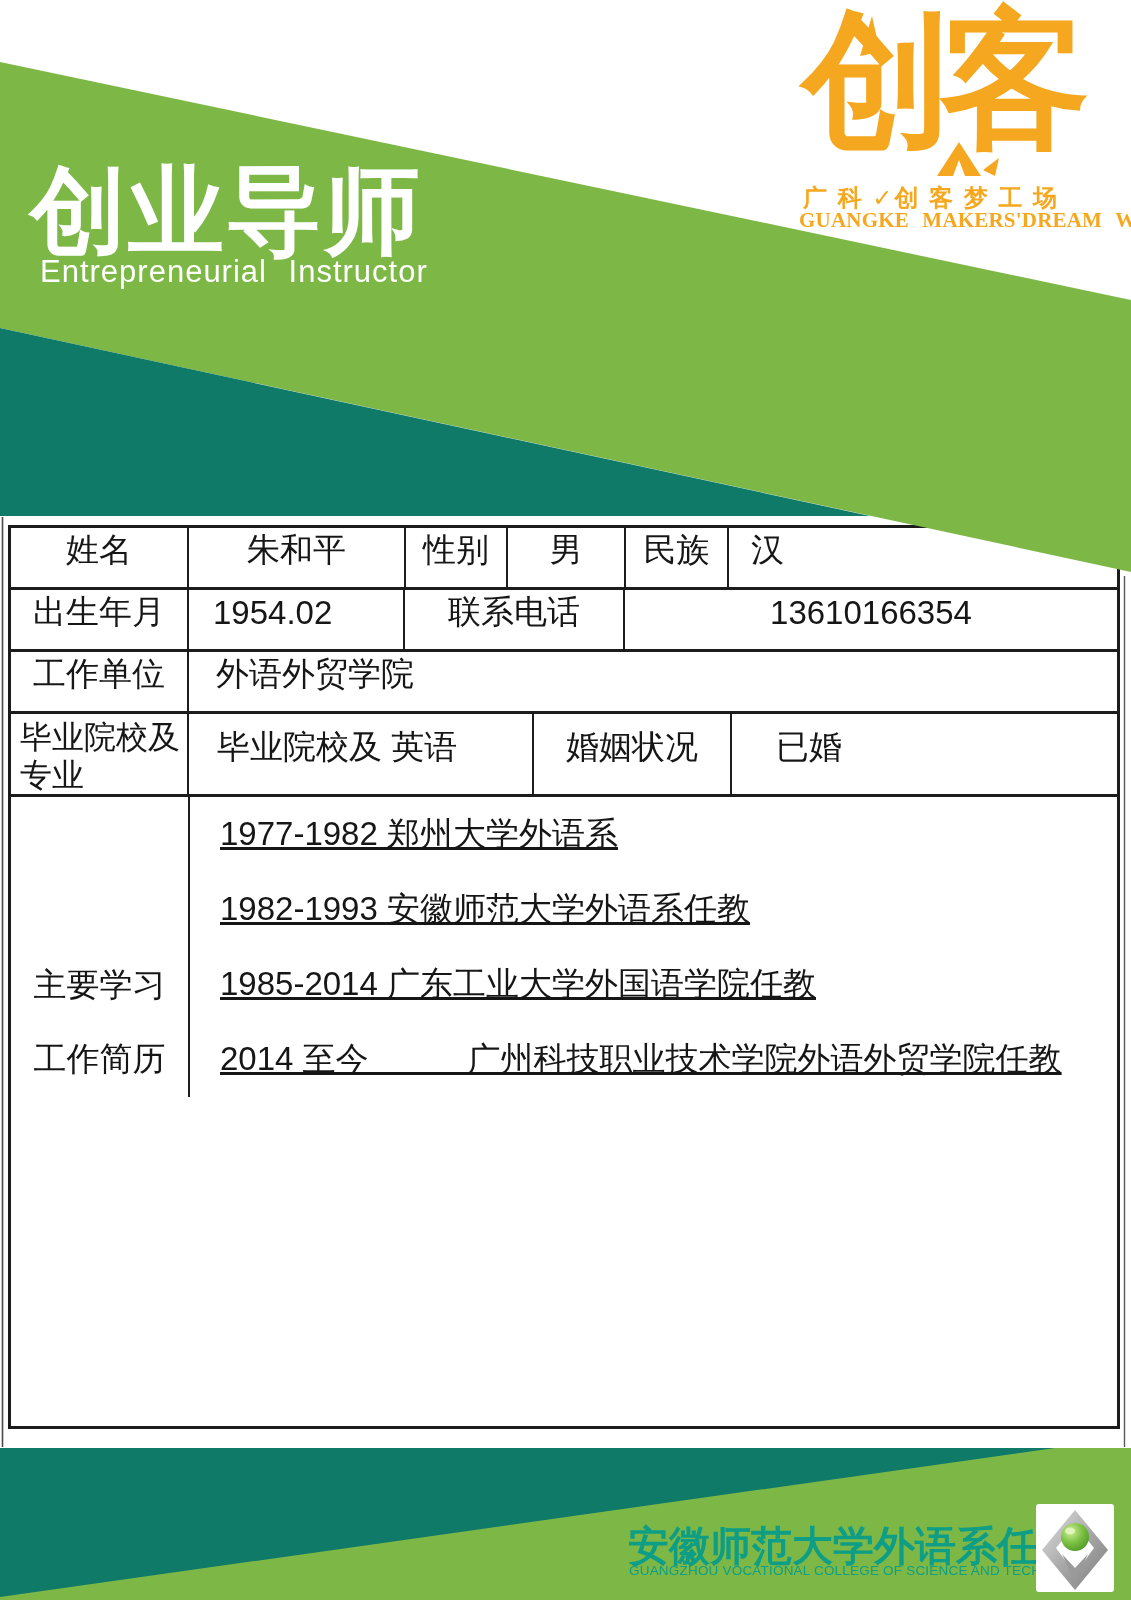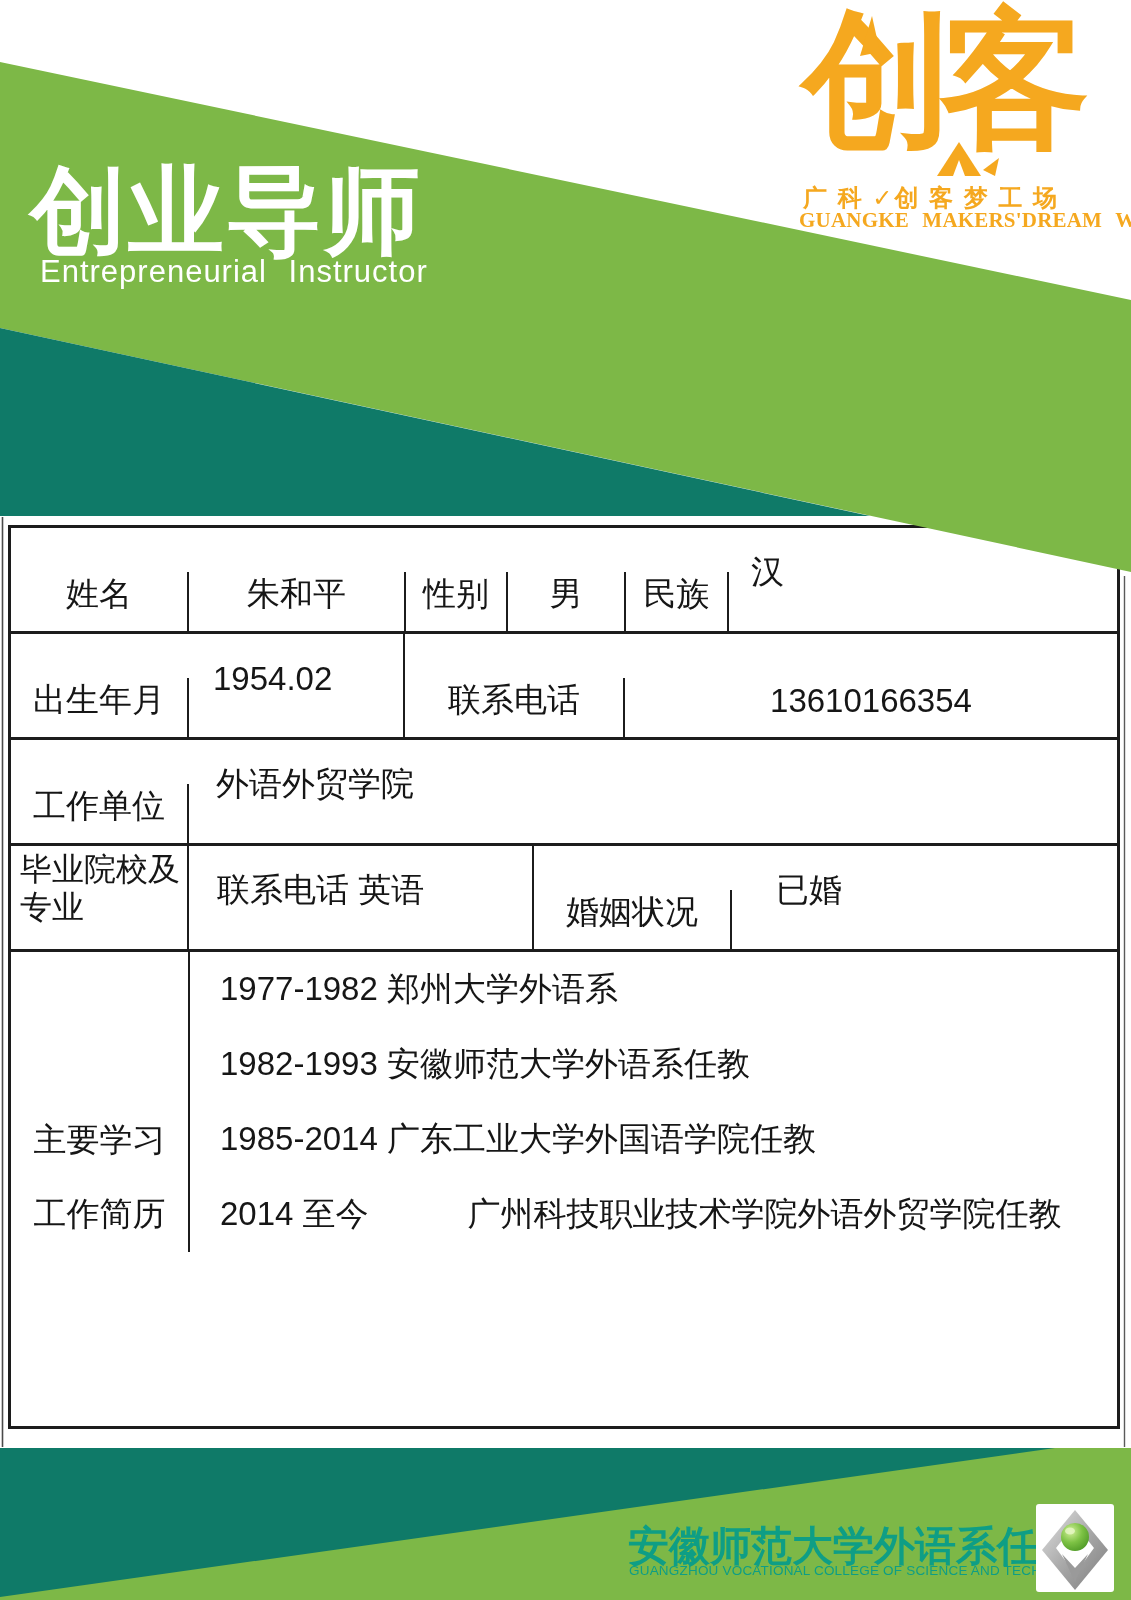--- a/index.html
+++ b/index.html
@@ -24,29 +24,29 @@
   .spark-svg{position:absolute;left:858px;top:12px;}
   .person-svg{position:absolute;left:933px;top:136px;}
   
   .ptable{position:absolute;left:8px;top:525px;width:1112px;height:904px;z-index:1;
     border:3px solid #1c1c1c;box-sizing:border-box;background:#ffffff;color:#161616;}
   .tr{display:flex;width:100%;box-sizing:border-box;border-bottom:3px solid #1c1c1c;}
   .tr:last-child{border-bottom:none;}
   .td{box-sizing:border-box;border-right:2px solid #1c1c1c;display:flex;align-items:center;
     font-size:33px;overflow:hidden;}
   .td:last-child{border-right:none;}
-  .td.center{justify-content:center;padding-bottom:14px;margin-top:44px;}
+  .td.center{justify-content:center;padding-bottom:14px;}
   .td.left{justify-content:flex-start;padding-bottom:14px;}
   .td.grow{flex:1;}
   .grad-label{flex-direction:column;align-items:flex-start;justify-content:flex-start;
     padding:4px 0 0 9px;font-size:32px;line-height:38px;}
   .resume-label{flex-direction:column;align-items:center;justify-content:flex-start;padding-top:151px;}
   .resume-label div{height:74px;display:flex;align-items:center;}
   .resume-content{flex-direction:column;align-items:stretch;justify-content:flex-start;padding-left:30px;}
-  .resume-line{height:75px;display:flex;align-items:center;white-space:pre;}
+  .resume-line{height:75px;display:flex;align-items:center;white-space:pre;text-decoration:underline;}
   
   .footer-text{position:absolute;left:0;top:0;z-index:6;color:#0E9E85;}
   .school-cn{position:absolute;left:628px;top:1519px;font-size:41px;font-weight:bold;letter-spacing:0px;white-space:nowrap;}
   .school-en{position:absolute;left:629px;top:1563px;font-size:13.5px;font-weight:400;letter-spacing:0.2px;white-space:nowrap;}
   .school-logo{position:absolute;left:1036px;top:1504px;width:78px;height:88px;background:#ffffff;
     border-radius:3px;z-index:6;display:flex;align-items:center;justify-content:center;}
 </style>
 </head>
 <body>
 
@@ -74,21 +74,21 @@
     <div class="tr">
       <div class="td center" style="width:178px">工作单位</div>
       <div class="td left grow" style="padding-left:27px">外语外贸学院</div>
     </div>
 
     <div class="tr">
       <div class="td grad-label" style="width:178px">
         <div>毕业院校及</div>
         <div>专业</div>
       </div>
-      <div class="td left" style="width:345px;padding-left:28px">联系电话 英语</div>
+      <div class="td left" style="width:345px;padding-left:28px">毕业院校及 英语</div>
       <div class="td center" style="width:198px">婚姻状况</div>
       <div class="td left grow" style="padding-left:44px">已婚</div>
     </div>
 
     <div class="tr" style="flex:1">
       <div class="td resume-label" style="width:179px">
         <div>主要学习</div>
         <div>工作简历</div>
       </div>
       <div class="td resume-content grow">

